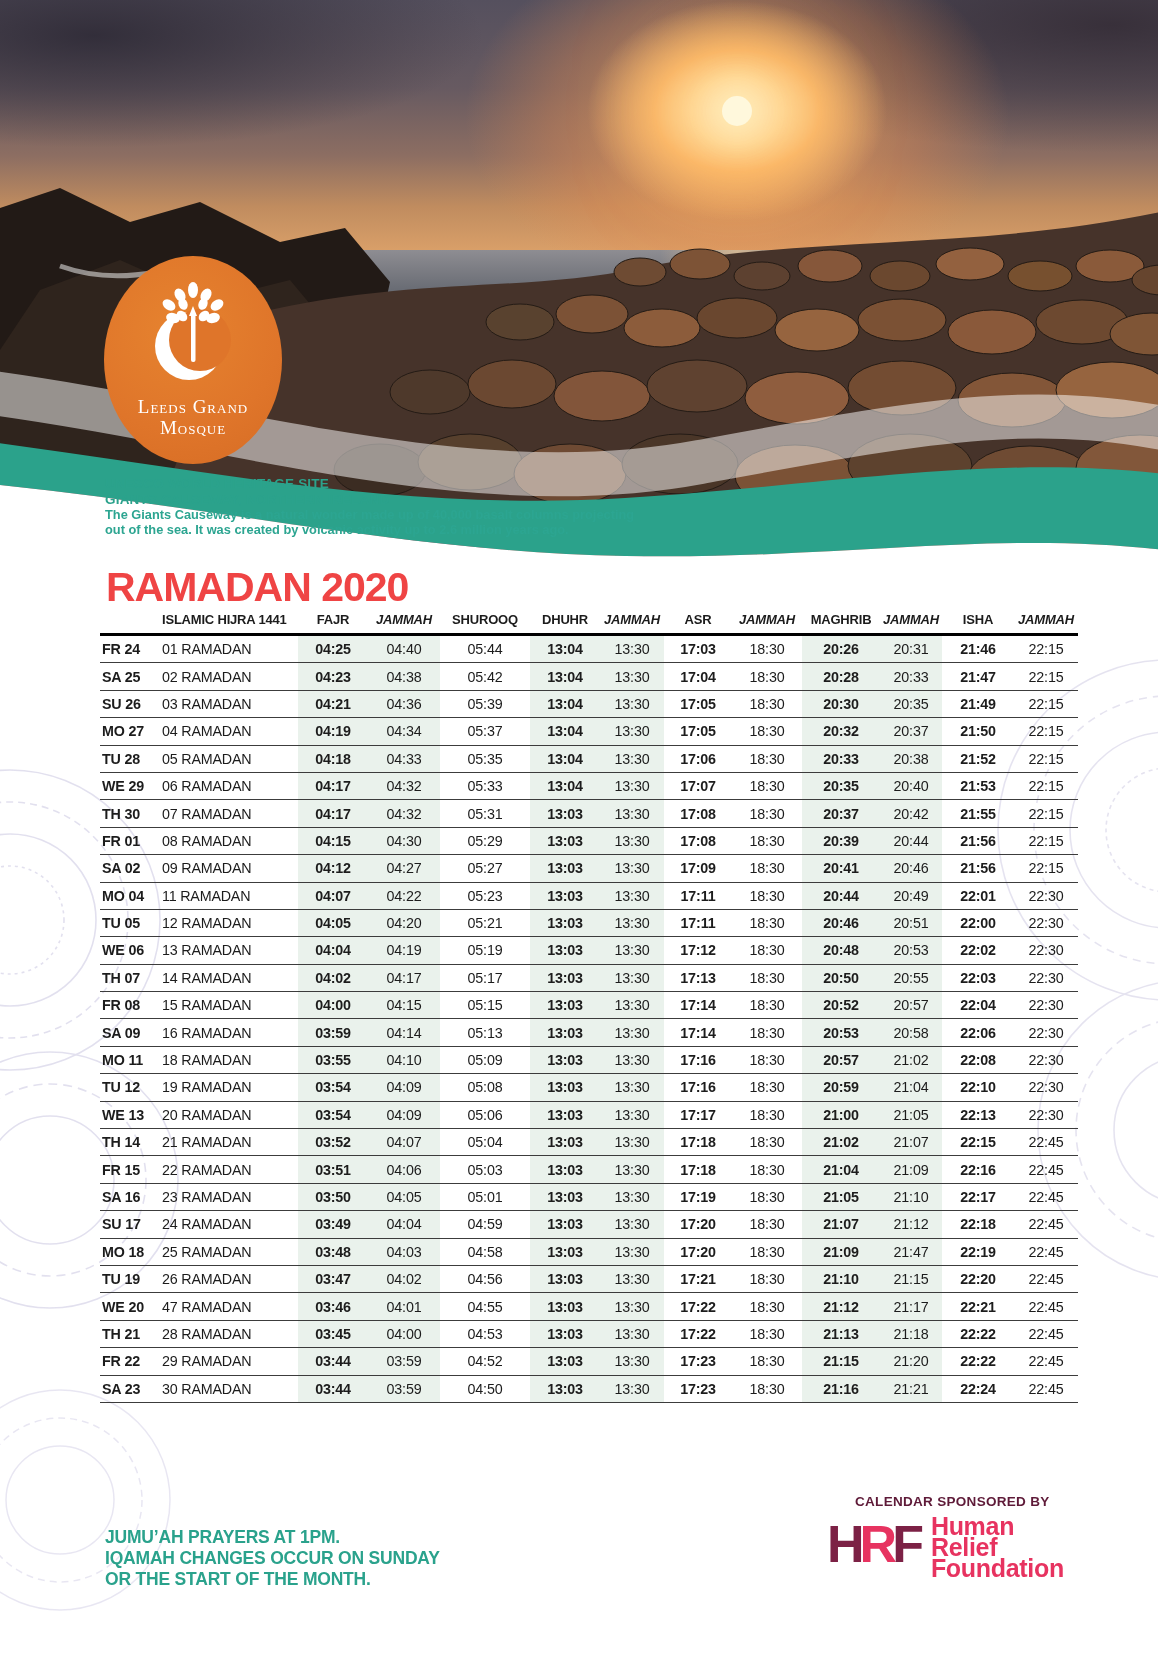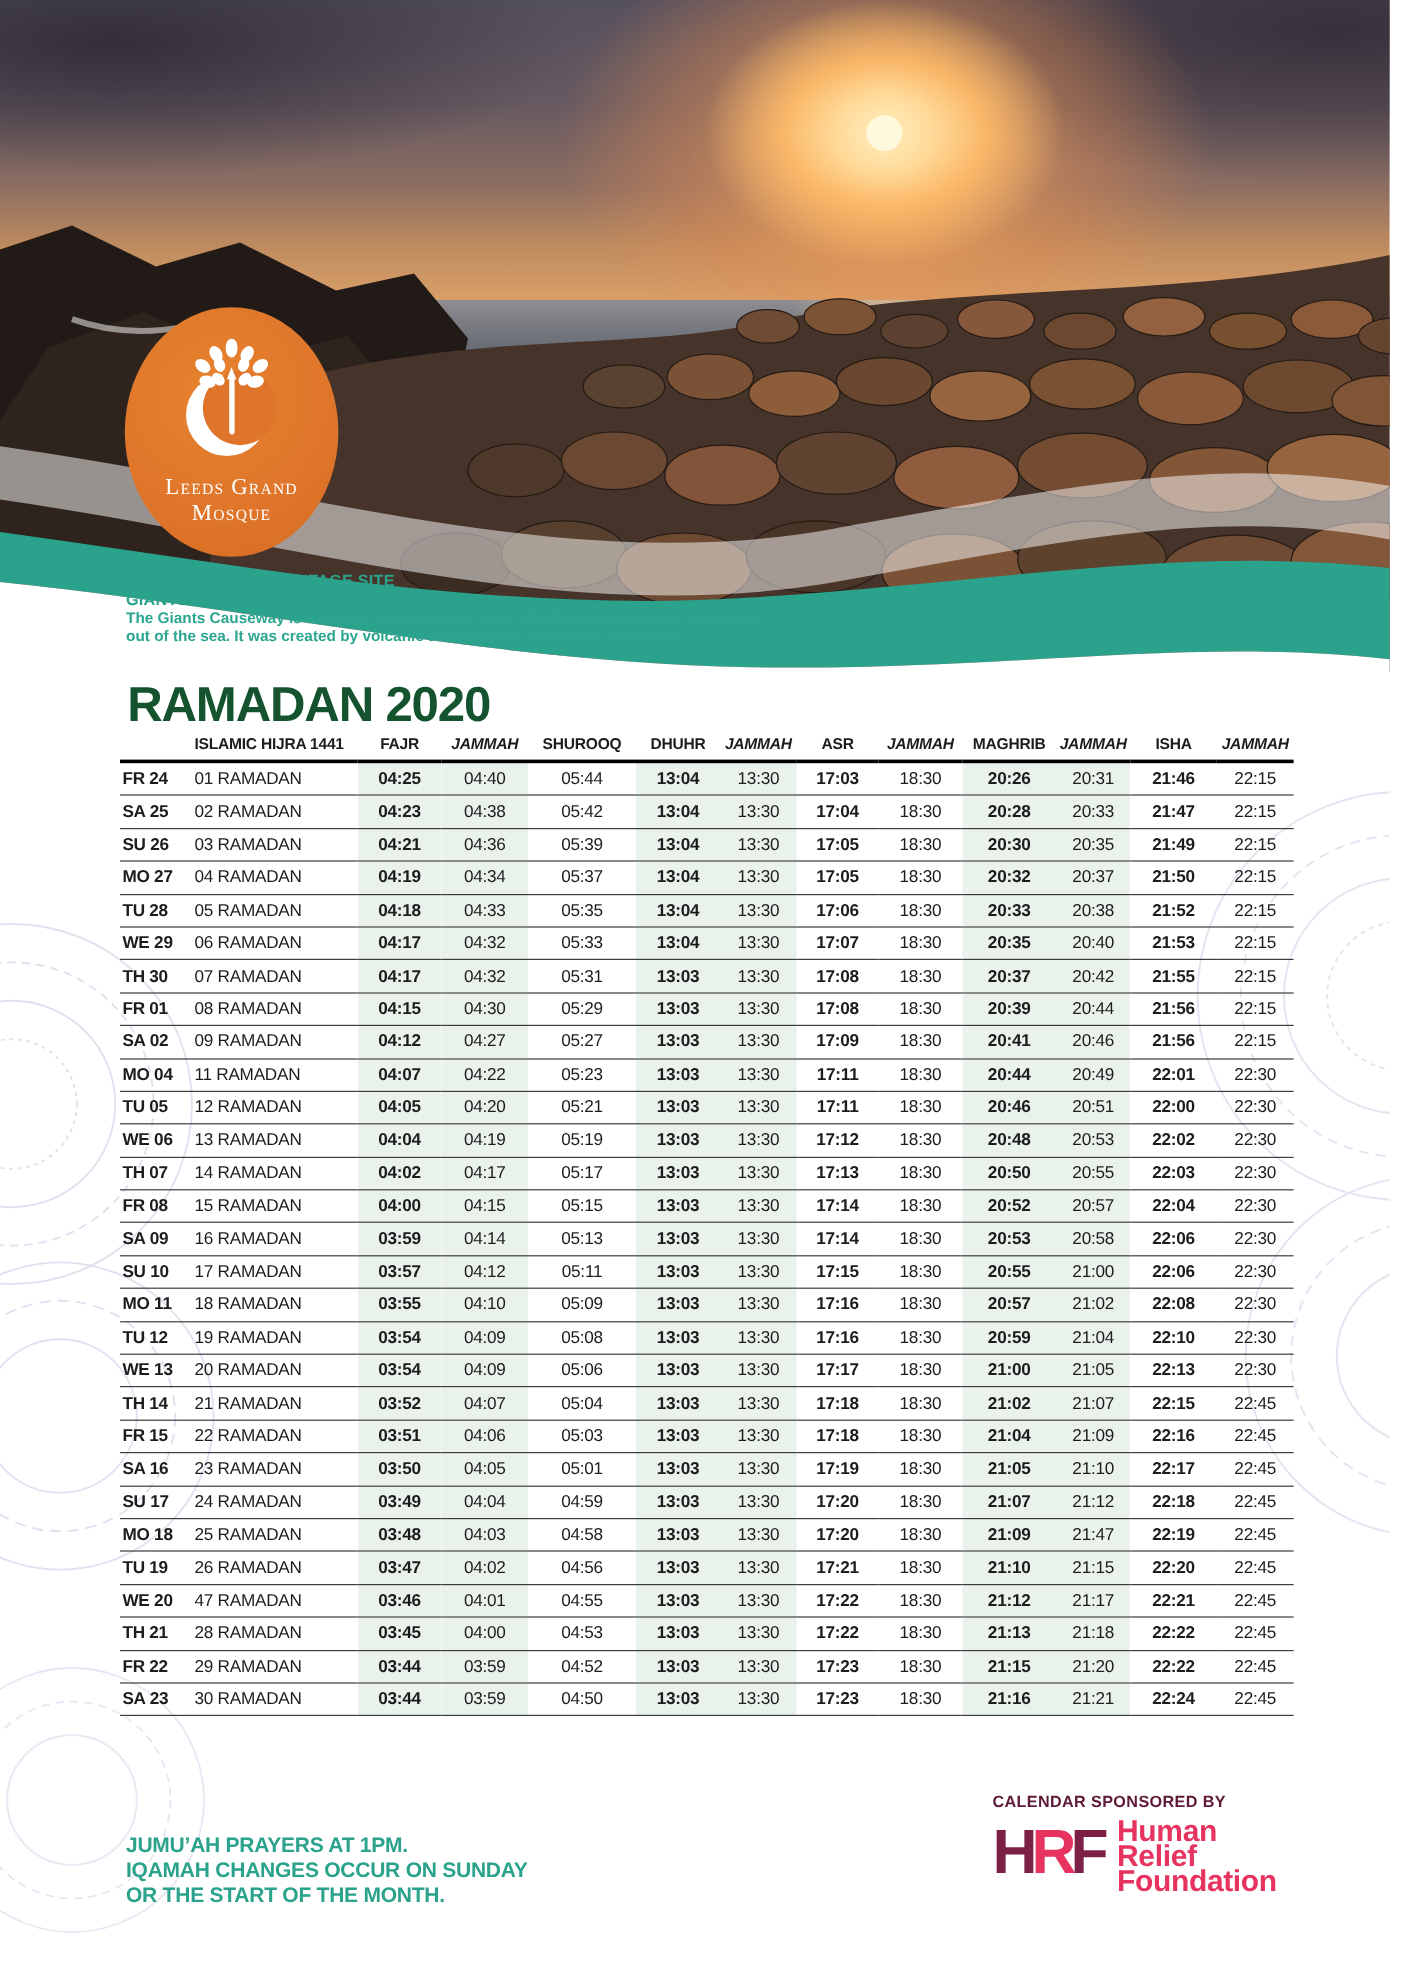--- a/index.html
+++ b/index.html
@@ -31,21 +31,21 @@
   .logo svg{margin-top:26px;}
   .logo-text{color:#fff;font-family:"Liberation Serif",serif;font-variant:small-caps;
     text-align:center;font-size:19px;line-height:21px;letter-spacing:1px;margin-top:2px;}
 
   
   .caption{position:absolute;left:105px;top:476px;z-index:7;color:#2ba28c;}
   .caption .c-bold{font-size:13.5px;font-weight:700;line-height:15.5px;letter-spacing:.2px;}
   .caption .c-reg{font-size:12.8px;font-weight:600;line-height:15px;color:#2ca591;}
 
   
-  .title{position:absolute;left:106px;top:564px;font-size:41px;font-weight:900;color:#14532d;
+  .title{position:absolute;left:106px;top:564px;font-size:41px;font-weight:900;color:#ef4444;
     letter-spacing:-1px;z-index:7;}
 
   
   .ptable{position:absolute;left:100px;top:612px;width:978px;border-collapse:collapse;table-layout:fixed;z-index:5;}
   .ptable th{font-size:13px;font-weight:700;color:#1c1c1c;padding:0 0 6px 0;vertical-align:bottom;
     letter-spacing:-.2px;border-bottom:3px solid #000;}
   .ptable th.it{font-style:italic;}
   .ptable td{height:26.4px;font-size:14.3px;color:#1c1c1c;text-align:center;padding:0;
     border-bottom:1.4px solid #3c3c3c;letter-spacing:-.2px;white-space:nowrap;overflow:hidden;}
   .ptable .b{font-weight:700;}
@@ -54,21 +54,21 @@
   .ptable td.lft{padding-left:2px;}
   .ptable th.lft{padding-left:2px;}
 
   
   .mandala{position:absolute;z-index:0;}
 
   
   .note{position:absolute;left:105px;top:1527px;color:#2aa28c;font-size:17.5px;font-weight:800;
     line-height:21px;letter-spacing:-.2px;z-index:7;}
   .sponsor{position:absolute;left:827px;top:1494px;z-index:7;}
-  .sponsored-by{font-size:13.5px;font-weight:700;color:#5e1a38;letter-spacing:.3px;}
+  .sponsored-by{font-size:13.5px;font-weight:700;color:#5e1a38;letter-spacing:.3px;margin-left:28px;}
   .hrf-row{display:flex;align-items:flex-start;margin-top:5px;}
   .hrf-abbr{font-size:52px;line-height:60px;font-weight:900;letter-spacing:-5px;}
   .hrf-abbr .dk{color:#7c2145;}
   .hrf-abbr .pk{color:#e73360;}
   .hrf-name{margin-left:12px;margin-top:2px;font-size:25px;font-weight:800;color:#e73360;line-height:21px;letter-spacing:-.3px;}
 </style>
 </head>
 <body>
 
 <div class="page">
@@ -462,35 +462,20 @@
           <td class="hl b">13:03</td>
           <td class="hl">13:30</td>
           <td class="b">17:14</td>
           <td>18:30</td>
           <td class="hl b">20:53</td>
           <td class="hl">20:58</td>
           <td class="b">22:06</td>
           <td>22:30</td>
         </tr>
         <tr>
-          <td class="b lft">SU 10</td>
-          <td class="lft">17 RAMADAN</td>
-          <td class="hl b">03:57</td>
-          <td class="hl">04:12</td>
-          <td>05:11</td>
-          <td class="hl b">13:03</td>
-          <td class="hl">13:30</td>
-          <td class="b">17:15</td>
-          <td>18:30</td>
-          <td class="hl b">20:55</td>
-          <td class="hl">21:00</td>
-          <td class="b">22:06</td>
-          <td>22:30</td>
-        </tr>
-        <tr>
           <td class="b lft">MO 11</td>
           <td class="lft">18 RAMADAN</td>
           <td class="hl b">03:55</td>
           <td class="hl">04:10</td>
           <td>05:09</td>
           <td class="hl b">13:03</td>
           <td class="hl">13:30</td>
           <td class="b">17:16</td>
           <td>18:30</td>
           <td class="hl b">20:57</td>

